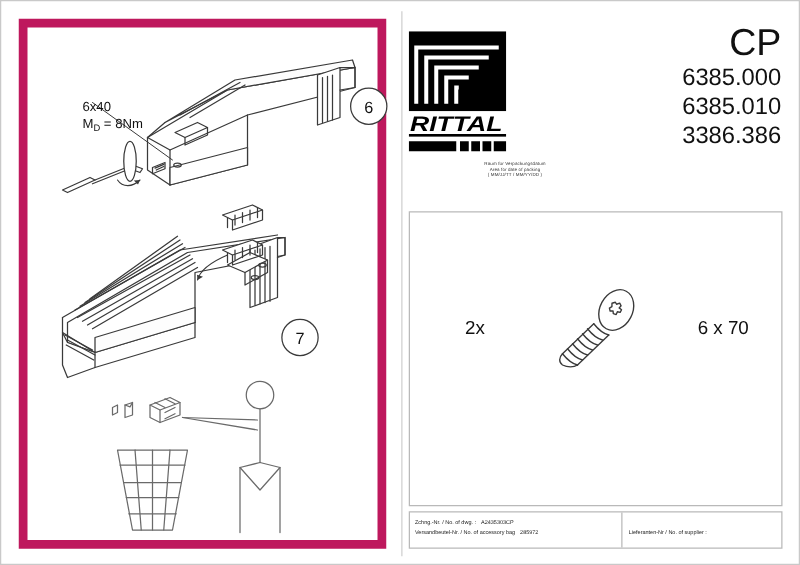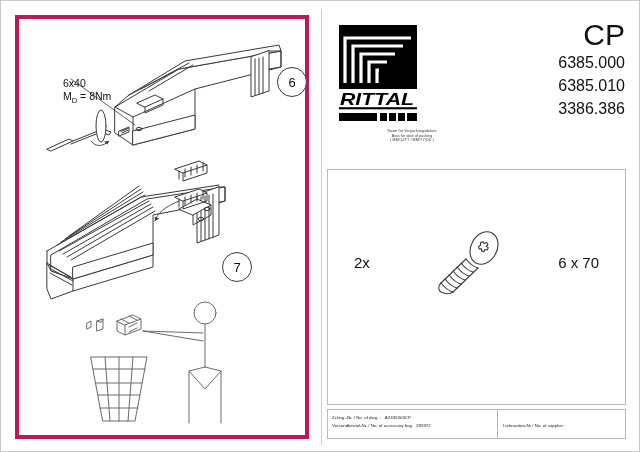--- a/index.html
+++ b/index.html
@@ -13,61 +13,61 @@
   .page{
     position:absolute;left:0;top:0;width:640px;height:452px;
     box-sizing:border-box;
     border:1px solid #c9c9c9;
     background:#fff;
   }
   
   .left-panel{
     position:absolute;left:14px;top:14px;width:294px;height:424px;
     box-sizing:border-box;
-    border:4px solid #be185d;
+    border:7px solid #be185d;
     background:#fff;
   }
   
   .v-divider{
     position:absolute;left:320px;top:8px;width:1px;height:436px;
     background:#cfcfcf;
   }
   
   .right-col{
     position:absolute;left:326px;top:14px;width:300px;height:424px;
   }
   
-  .logo-wrap{position:absolute;left:12px;top:10px;width:82px;text-decoration:underline;}
+  .logo-wrap{position:absolute;left:0;top:10px;width:82px;text-decoration:underline;}
   .logo-mark{width:78px;height:64px;display:block;}
   .logo-word{width:78px;height:20px;display:block;margin-top:1px;}
   .logo-bar{width:78px;height:10px;display:block;margin-top:2px;}
   
   .pack-note{
     position:absolute;left:10px;top:114px;width:150px;
     font-size:3.6px;line-height:4.6px;color:#333;text-align:center;
     letter-spacing:.1px;
   }
   .pack-note div{white-space:nowrap;}
   
   .model-block{
     position:absolute;right:2px;top:4px;width:210px;text-align:right;
   }
   .model-title{font-size:30px;line-height:32px;font-weight:400;color:#111;}
-  .model-num{font-size:16px;line-height:23px;font-weight:400;color:#111;}
+  .model-num{font-size:19px;line-height:23px;font-weight:400;color:#111;}
   
   .parts-box{
     position:absolute;left:0px;top:154px;width:299px;height:236px;
     box-sizing:border-box;border:1px solid #b9b9b9;background:#fff;
   }
   .parts-row{
     position:absolute;left:0;top:52px;width:100%;height:80px;
     display:flex;align-items:center;justify-content:space-between;
     padding:0 26px;box-sizing:border-box;
   }
-  .qty{font-size:15px;color:#111;}
+  .qty{font-size:15px;color:#111;margin-left:18px;}
   .size{font-size:15px;color:#111;}
   .screw-svg{width:96px;height:72px;display:block;}
   
   .info-table{
     position:absolute;left:0px;top:394px;width:299px;height:30px;
     box-sizing:border-box;border:1px solid #b9b9b9;background:#fff;
     display:flex;
   }
   .info-left{
     flex:0 0 170px;box-sizing:border-box;border-right:1px solid #b9b9b9;

